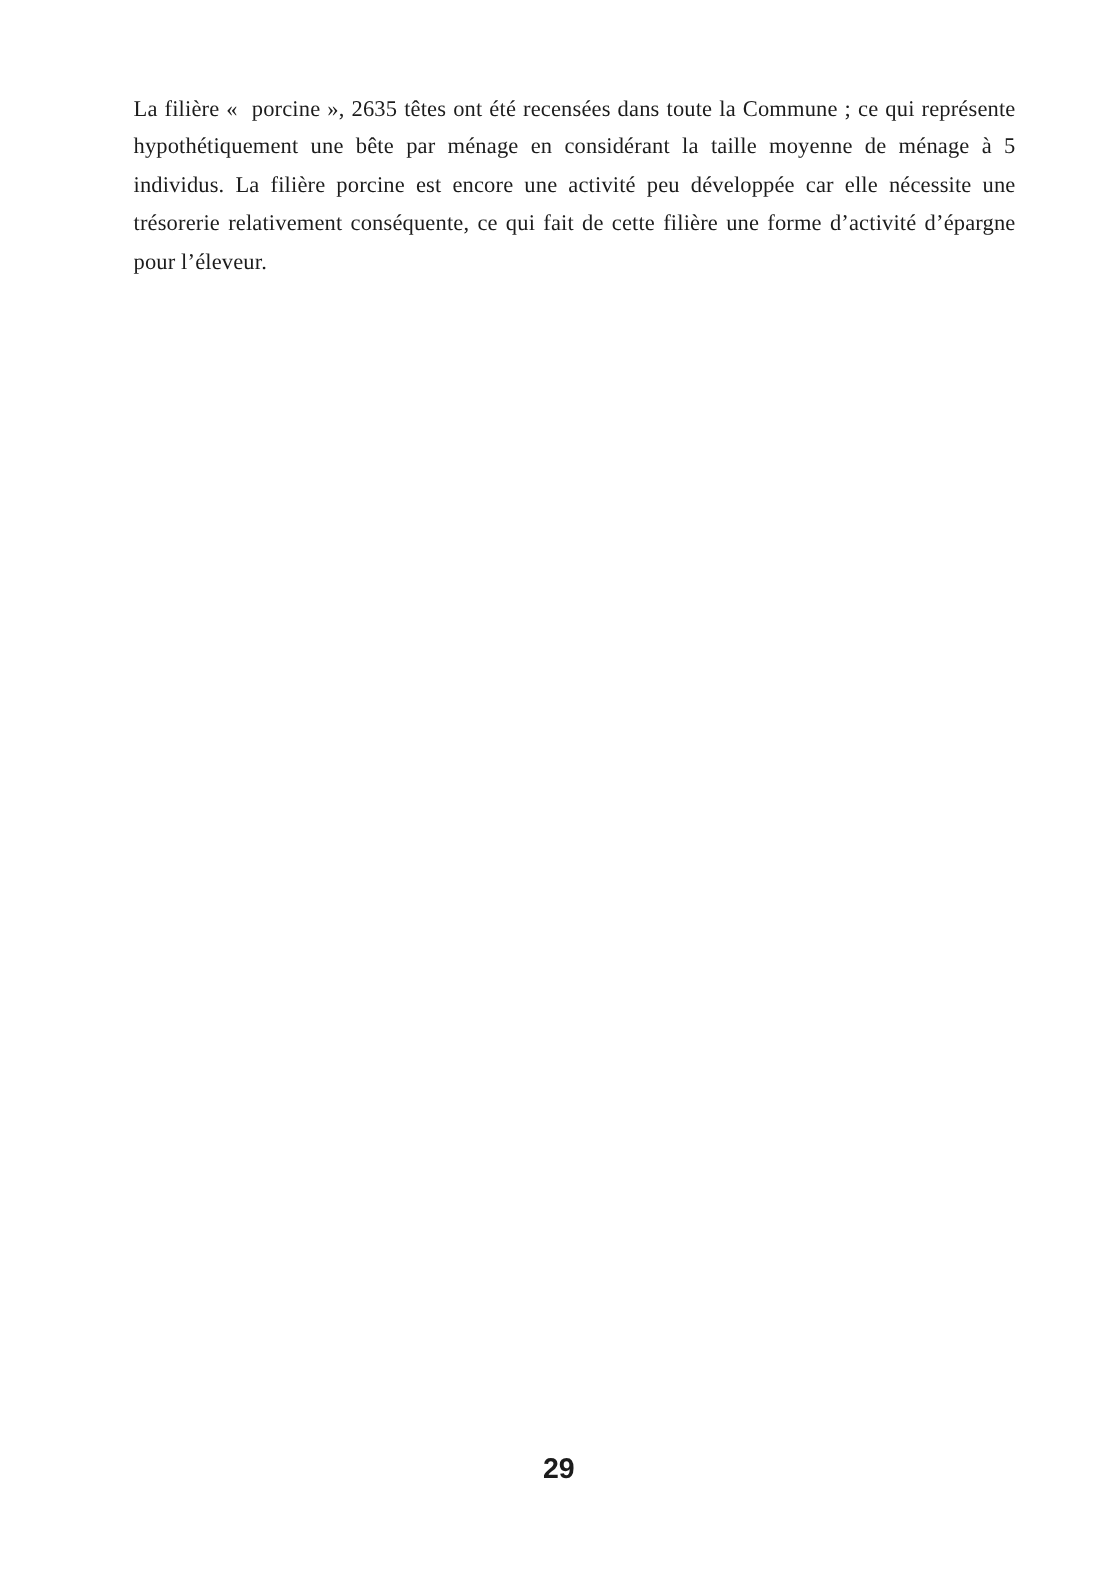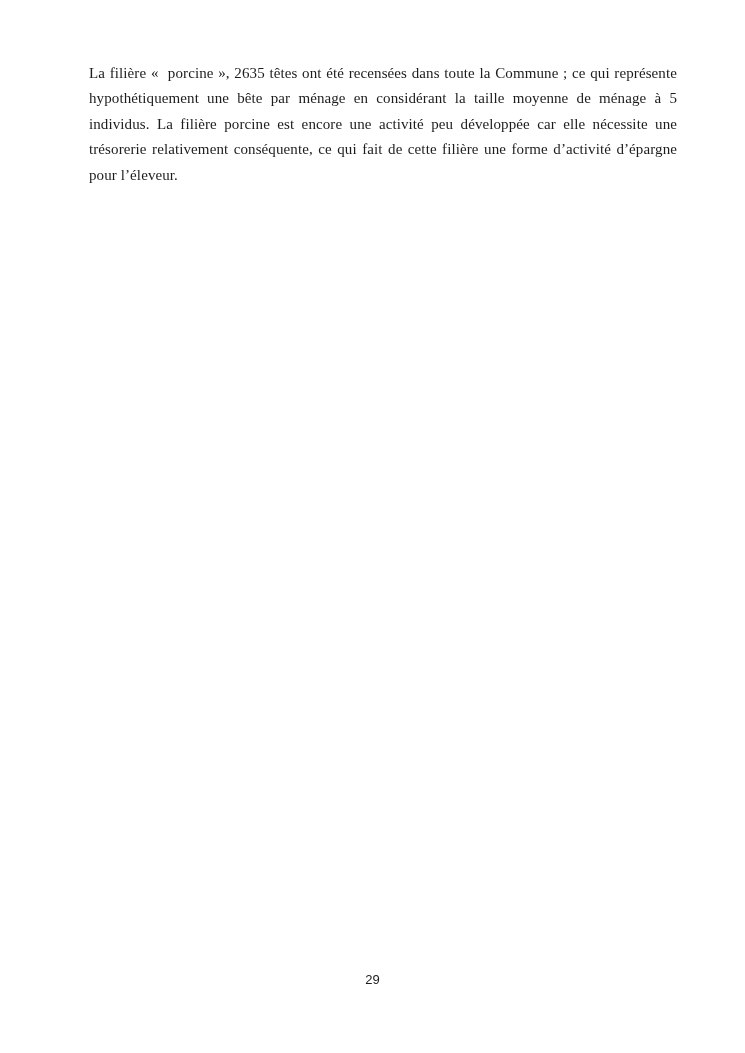--- a/index.html
+++ b/index.html
@@ -35,23 +35,24 @@
     margin-top: 13px;
     margin-left: 40px;
   }
   .page-number {
     position: absolute;
     top: 972px;
     left: 0;
     width: 100%;
     text-align: center;
     font-family: "Liberation Sans", "DejaVu Sans", sans-serif;
-    font-size: 13px;
+    font-size: 19px;
     line-height: 16px;
     color: #1c1c1c;
+    font-weight: bold;
   }
 </style>
 </head>
 <body>
 
 <div class="page">
   <div class="content">
     <p class="para">La filière «  porcine », 2635 têtes ont été recensées dans toute la Commune ; ce qui représente hypothétiquement une bête par ménage en considérant la taille moyenne de ménage à 5 individus. La filière porcine est encore une activité peu développée car elle nécessite une trésorerie relativement conséquente, ce qui fait de cette filière une forme d’activité d’épargne pour l’éleveur.</p>
   </div>
   <div class="page-number">29</div>

